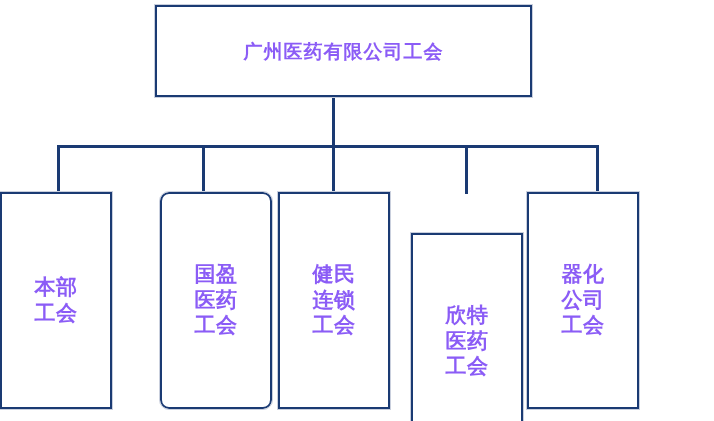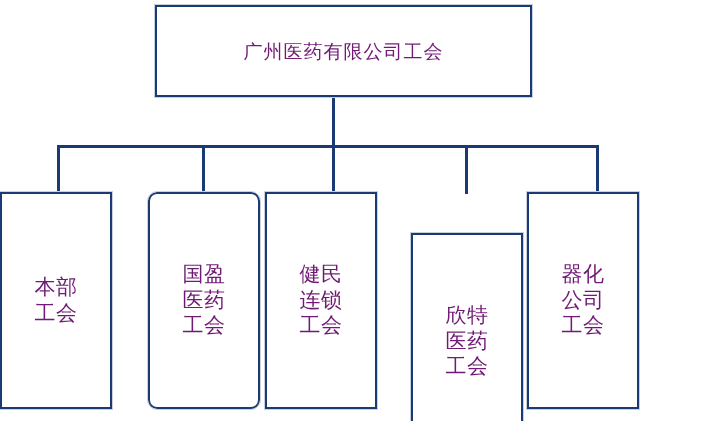--- a/index.html
+++ b/index.html
@@ -25,22 +25,22 @@
     background: #ffffff;
     border: 2px solid #1a3a73;
     outline: 1px solid #c9cfdd;
     outline-offset: 0px;
     display: flex;
     align-items: center;
     justify-content: center;
     z-index: 3;
   }
   .node-label {
-    color: #701a75;
-    font-weight: normal;
+    color: #8b5cf6;
+    font-weight: bold;
     text-align: center;
     line-height: 1.18;
     white-space: pre-line;
     letter-spacing: 0.5px;
   }
 
   #node-root {
     left: 155px;
     top: 5px;
     width: 377px;
@@ -55,22 +55,22 @@
     top: 192px;
     height: 217px;
     width: 112px;
   }
   .node-child .node-label {
     font-size: 21px;
     line-height: 1.22;
   }
 
   #node-child-0 { left: 0; }
-  #node-child-1 { left: 148px; border-radius: 9px; }
-  #node-child-2 { left: 265px; }
+  #node-child-1 { left: 160px; border-radius: 9px; }
+  #node-child-2 { left: 278px; }
   #node-child-3 { left: 411px; margin-top: 41px; }
   #node-child-4 { left: 527px; }
 
   
   .connector {
     position: absolute;
     background: #1a3a73;
     z-index: 1;
   }
   .conn-v { width: 3px; }

